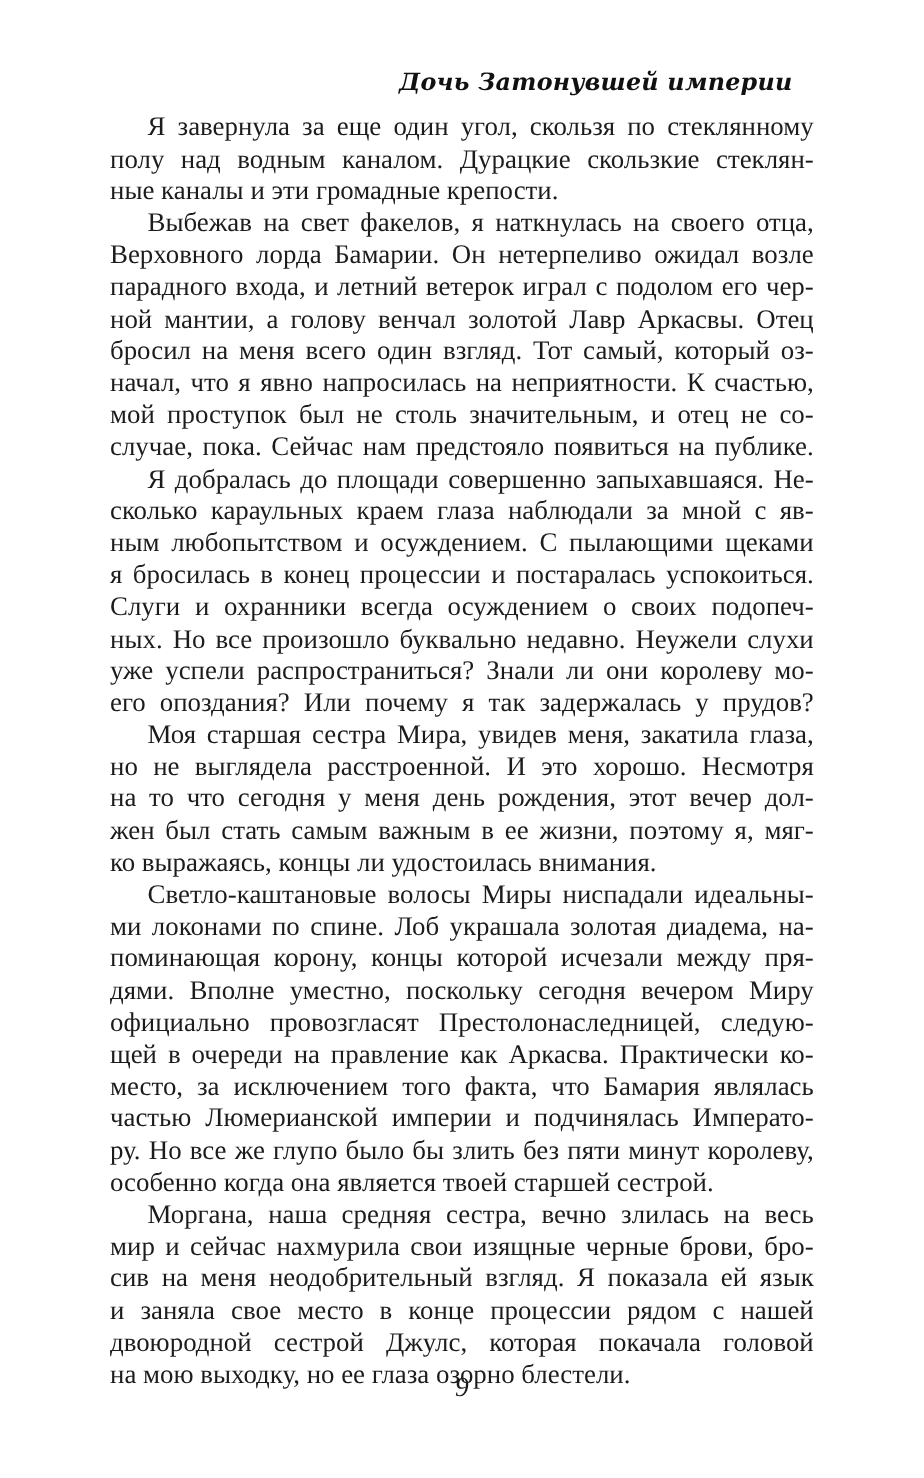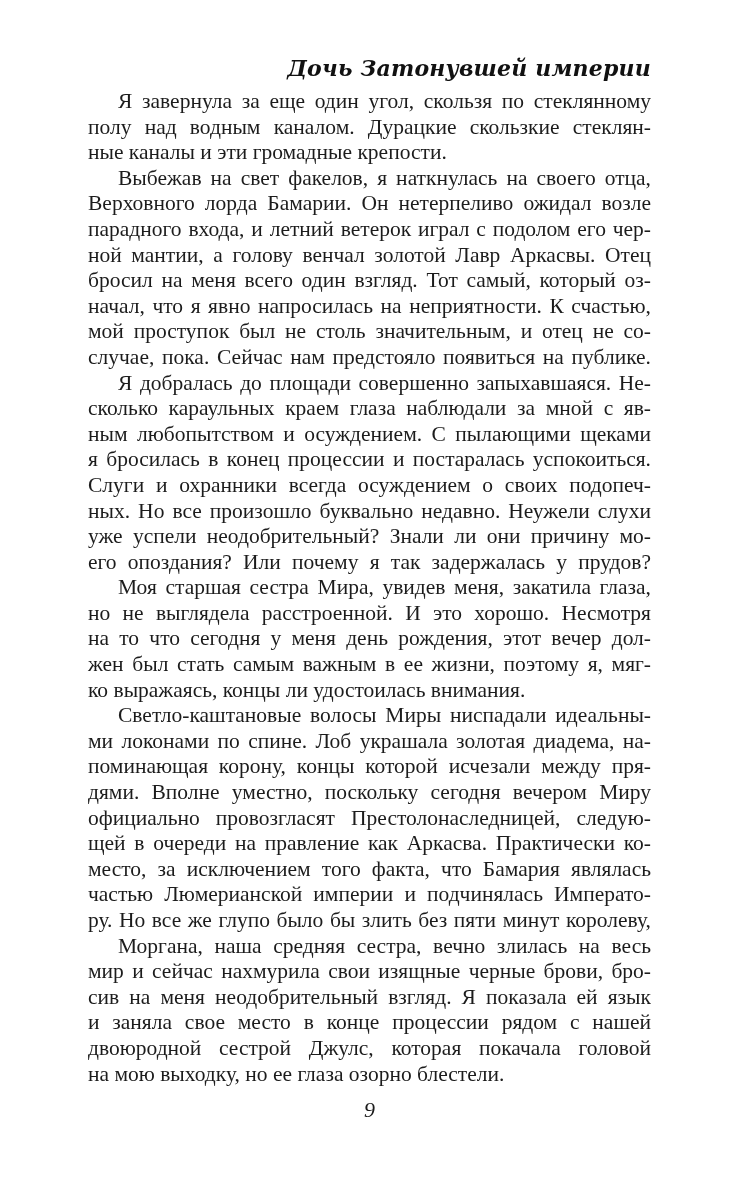--- a/index.html
+++ b/index.html
@@ -11,25 +11,25 @@
       width: 739px;
       height: 1182px;
       position: relative;
       overflow: hidden;
       color: #1a1a1a;
       font-family: "DejaVu Serif", "Liberation Serif", serif;
     }
     .running-head {
       position: absolute;
       top: 55px;
-      right: 88px;
+      right: 105px;
       font-family: "DejaVu Serif", "Liberation Serif", serif;
       font-style: italic;
       font-weight: bold;
-      font-size: 22px;
+      font-size: 19px;
       letter-spacing: 0.2px;
       color: #111;
     }
     .text-block {
       position: absolute;
       top: 89px;
       left: 88px;
       width: 563px;
     }
     .line {
@@ -85,21 +85,21 @@
     <span class="line">случае, пока. Сейчас нам предстояло появиться на публике.</span>
   </div>
 
   <div>
     <span class="line indent">Я добралась до площади совершенно запыхавшаяся. Не-</span>
     <span class="line">сколько караульных краем глаза наблюдали за мной с яв-</span>
     <span class="line">ным любопытством и осуждением. С пылающими щеками</span>
     <span class="line">я бросилась в конец процессии и постаралась успокоиться.</span>
     <span class="line">Слуги и охранники всегда осуждением о своих подопеч-</span>
     <span class="line">ных. Но все произошло буквально недавно. Неужели слухи</span>
-    <span class="line">уже успели неодобрительный? Знали ли они причину мо-</span>
+    <span class="line">уже успели распространиться? Знали ли они королеву мо-</span>
     <span class="line">его опоздания? Или почему я так задержалась у прудов?</span>
   </div>
 
   <div>
     <span class="line indent">Моя старшая сестра Мира, увидев меня, закатила глаза,</span>
     <span class="line">но не выглядела расстроенной. И это хорошо. Несмотря</span>
     <span class="line">на то что сегодня у меня день рождения, этот вечер дол-</span>
     <span class="line">жен был стать самым важным в ее жизни, поэтому я, мяг-</span>
     <span class="line last">ко выражаясь, концы ли удостоилась внимания.</span>
   </div>
@@ -107,20 +107,21 @@
   <div>
     <span class="line indent">Светло-каштановые волосы Миры ниспадали идеальны-</span>
     <span class="line">ми локонами по спине. Лоб украшала золотая диадема, на-</span>
     <span class="line">поминающая корону, концы которой исчезали между пря-</span>
     <span class="line">дями. Вполне уместно, поскольку сегодня вечером Миру</span>
     <span class="line">официально провозгласят Престолонаследницей, следую-</span>
     <span class="line">щей в очереди на правление как Аркасва. Практически ко-</span>
     <span class="line">место, за исключением того факта, что Бамария являлась</span>
     <span class="line">частью Люмерианской империи и подчинялась Императо-</span>
     <span class="line">ру. Но все же глупо было бы злить без пяти минут королеву,</span>
+    <span class="line last">особенно когда она является твоей старшей сестрой.</span>
   </div>
 
   <div>
     <span class="line indent">Моргана, наша средняя сестра, вечно злилась на весь</span>
     <span class="line">мир и сейчас нахмурила свои изящные черные брови, бро-</span>
     <span class="line">сив на меня неодобрительный взгляд. Я показала ей язык</span>
     <span class="line">и заняла свое место в конце процессии рядом с нашей</span>
     <span class="line">двоюродной сестрой Джулс, которая покачала головой</span>
     <span class="line last">на мою выходку, но ее глаза озорно блестели.</span>
   </div>

